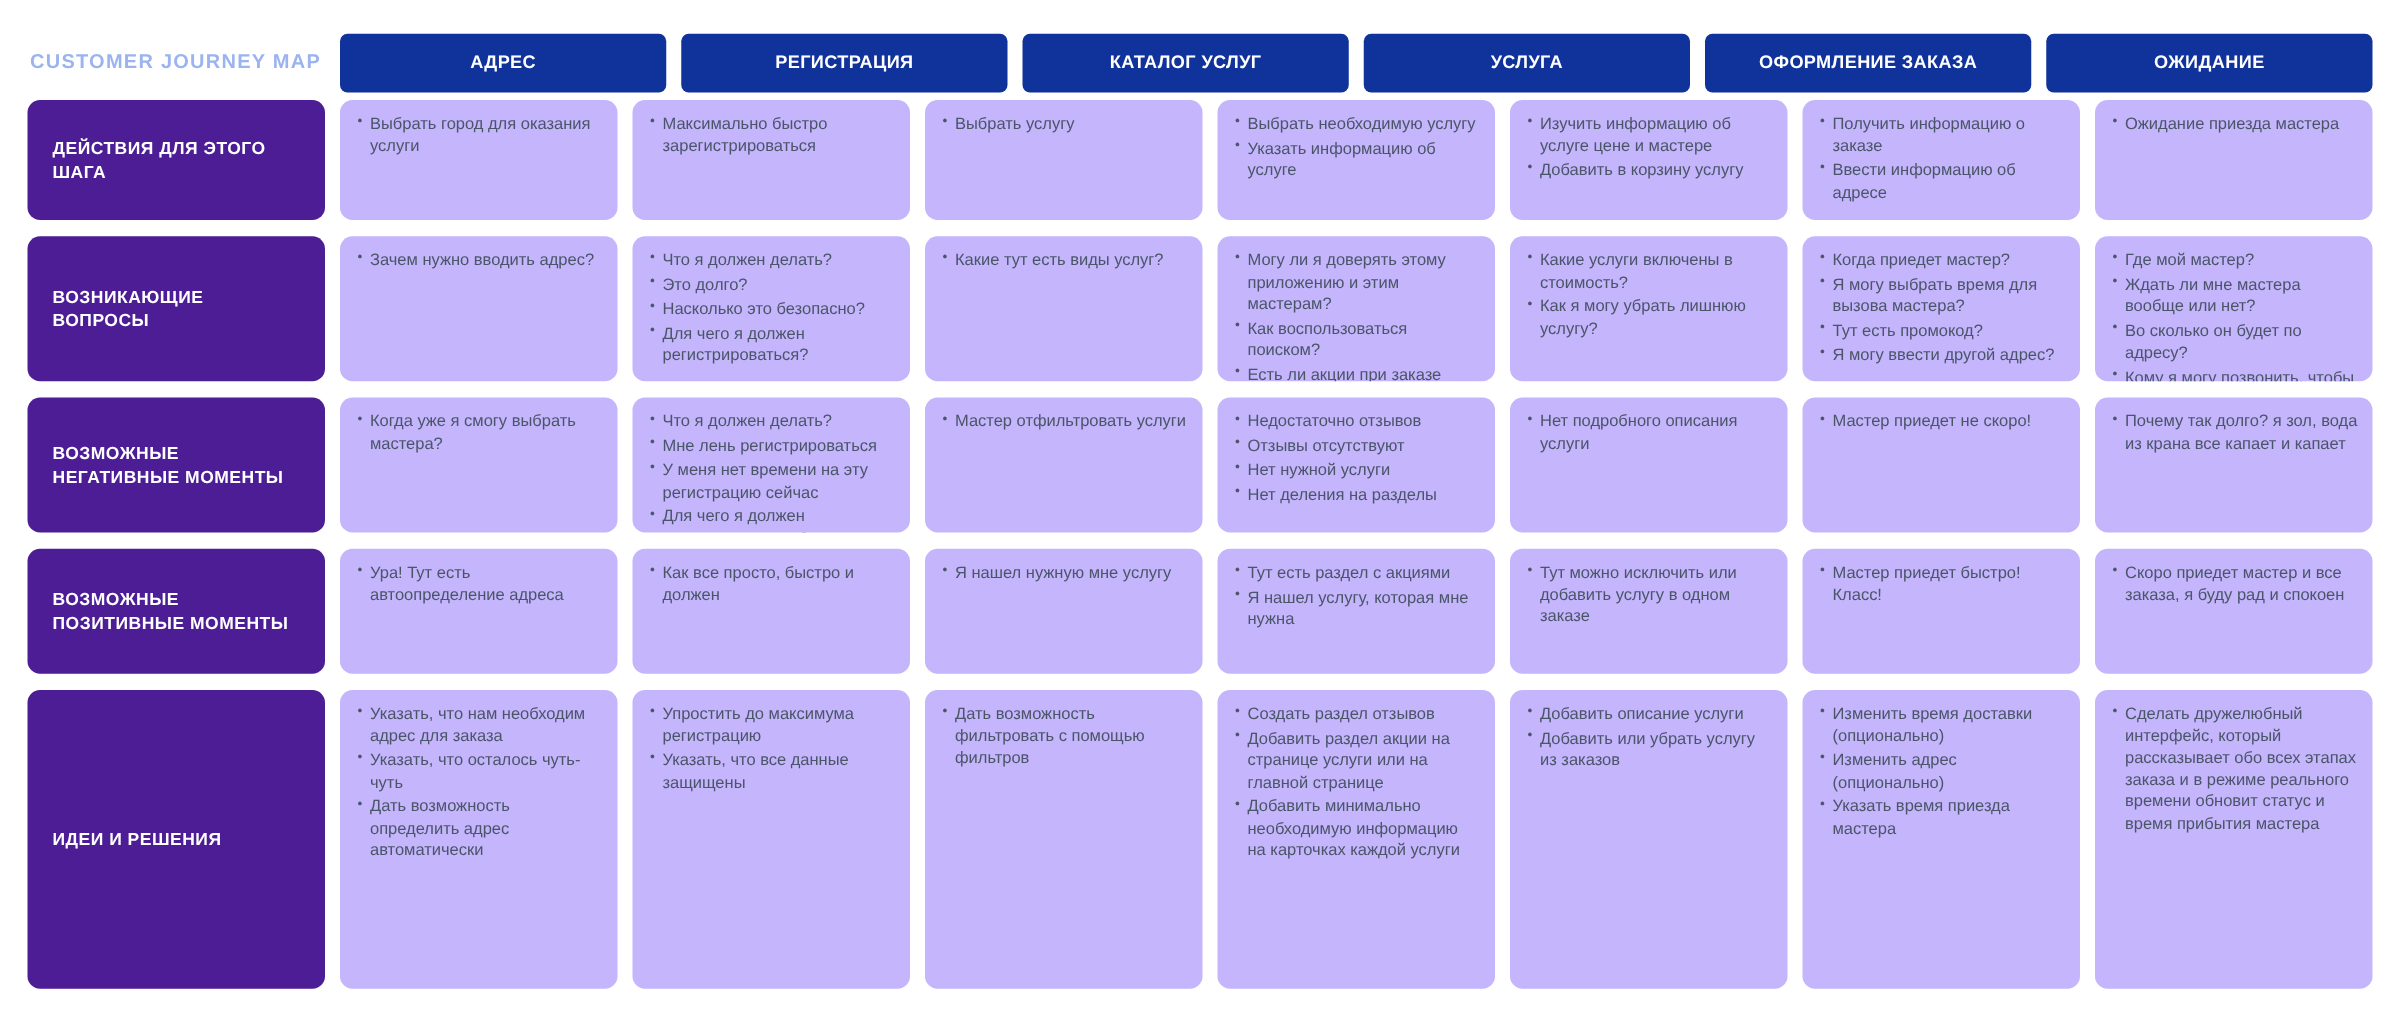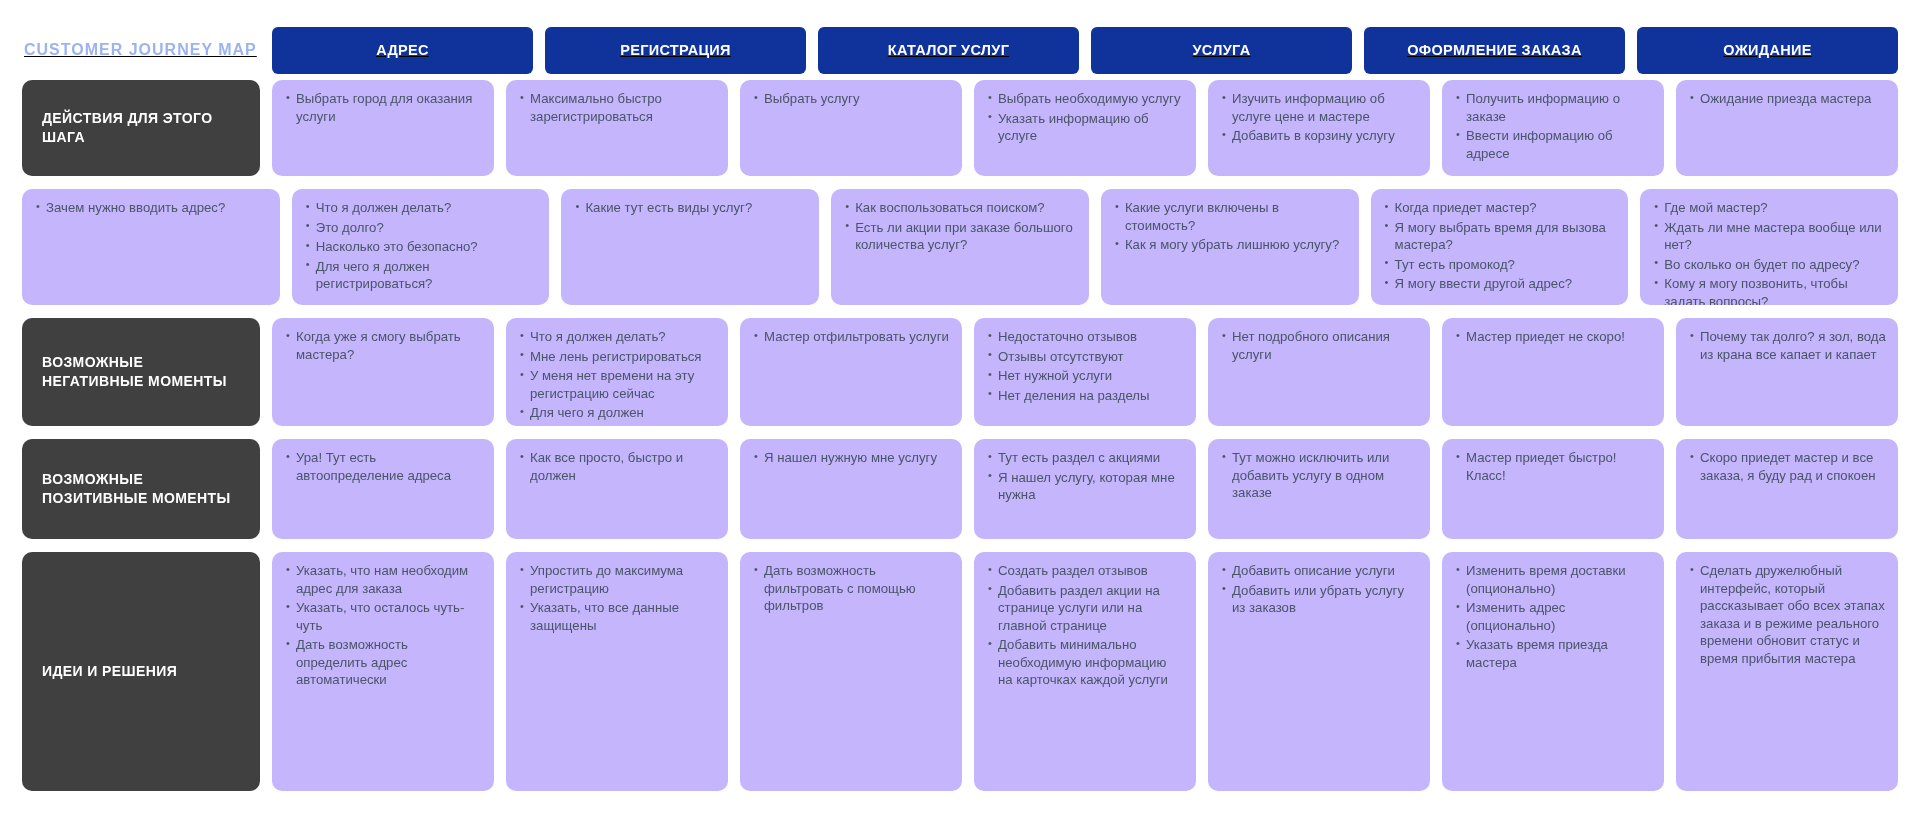--- a/index.html
+++ b/index.html
@@ -18,21 +18,20 @@
     flex-direction: column;
   }
   
   .header-row {
     display: flex;
     align-items: center;
     gap: 12px;
     height: 32px;
     flex: 0 0 auto;
     margin-bottom: 14px;
-    text-decoration: underline;
   }
   .title-cell {
     width: 238px;
     flex: 0 0 238px;
     color: #9bb4f0;
     font-size: 16px;
     font-weight: 700;
     letter-spacing: 1.0px;
     line-height: 1.1;
     padding-left: 2px;
@@ -70,21 +69,21 @@
   }
   .row-r0 { flex: 0 0 96px; }
   .row-r1 { flex: 0 0 116px; }
   .row-r2 { flex: 0 0 108px; }
   .row-r3 { flex: 0 0 100px; }
   .row-r4 { flex: 1 1 auto; }
 
   .row-label {
     width: 238px;
     flex: 0 0 238px;
-    background: #404040;
+    background: #4c1d95;
     border-radius: 10px;
     color: #ffffff;
     font-size: 14px;
     font-weight: 700;
     letter-spacing: 0.4px;
     line-height: 1.35;
     display: flex;
     align-items: center;
     padding: 12px 20px;
   }
@@ -167,40 +166,42 @@
             <li>Ввести информацию об адресе</li>
           </ul>
         </div>
         <div class="cell">
           <ul>
             <li>Ожидание приезда мастера</li>
           </ul>
         </div>
       </div>
       <div class="row row-r1">
+        <div class="row-label">ВОЗНИКАЮЩИЕ ВОПРОСЫ</div>
         <div class="cell">
           <ul>
             <li>Зачем нужно вводить адрес?</li>
           </ul>
         </div>
         <div class="cell">
           <ul>
             <li>Что я должен делать?</li>
             <li>Это долго?</li>
             <li>Насколько это безопасно?</li>
             <li>Для чего я должен регистрироваться?</li>
           </ul>
         </div>
         <div class="cell">
           <ul>
             <li>Какие тут есть виды услуг?</li>
           </ul>
         </div>
         <div class="cell">
           <ul>
+            <li>Могу ли я доверять этому приложению и этим мастерам?</li>
             <li>Как воспользоваться поиском?</li>
             <li>Есть ли акции при заказе большого количества услуг?</li>
           </ul>
         </div>
         <div class="cell">
           <ul>
             <li>Какие услуги включены в стоимость?</li>
             <li>Как я могу убрать лишнюю услугу?</li>
           </ul>
         </div>

